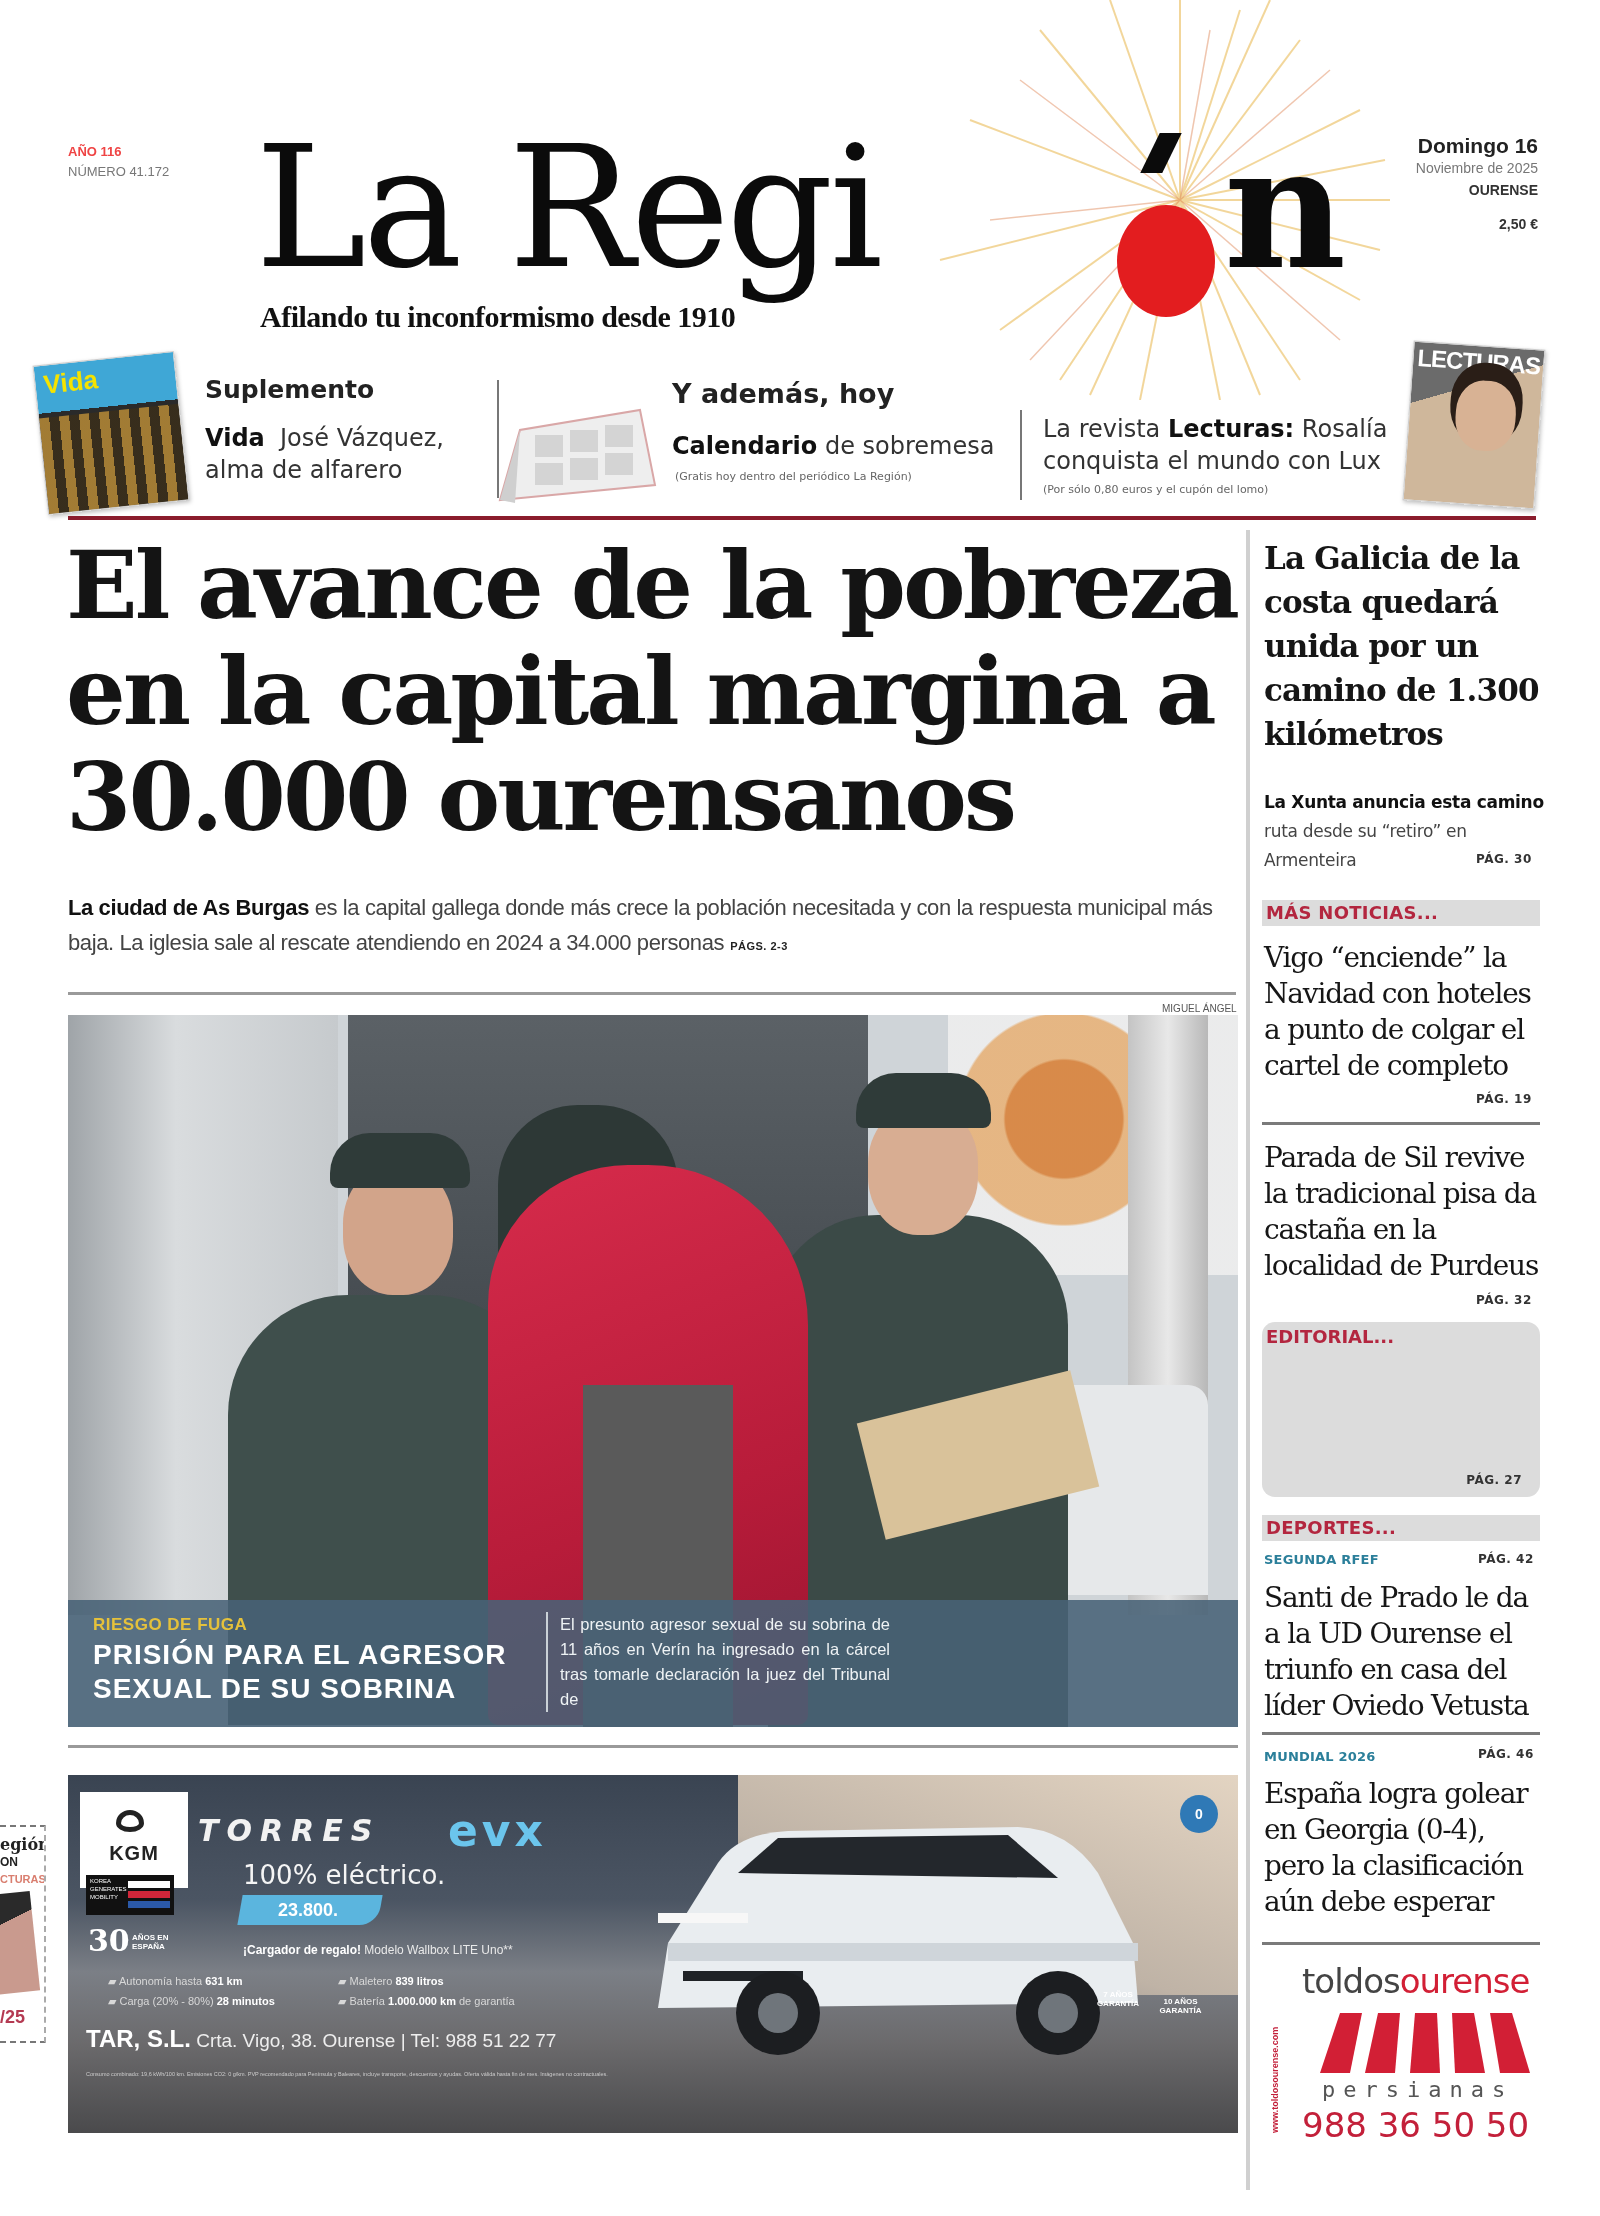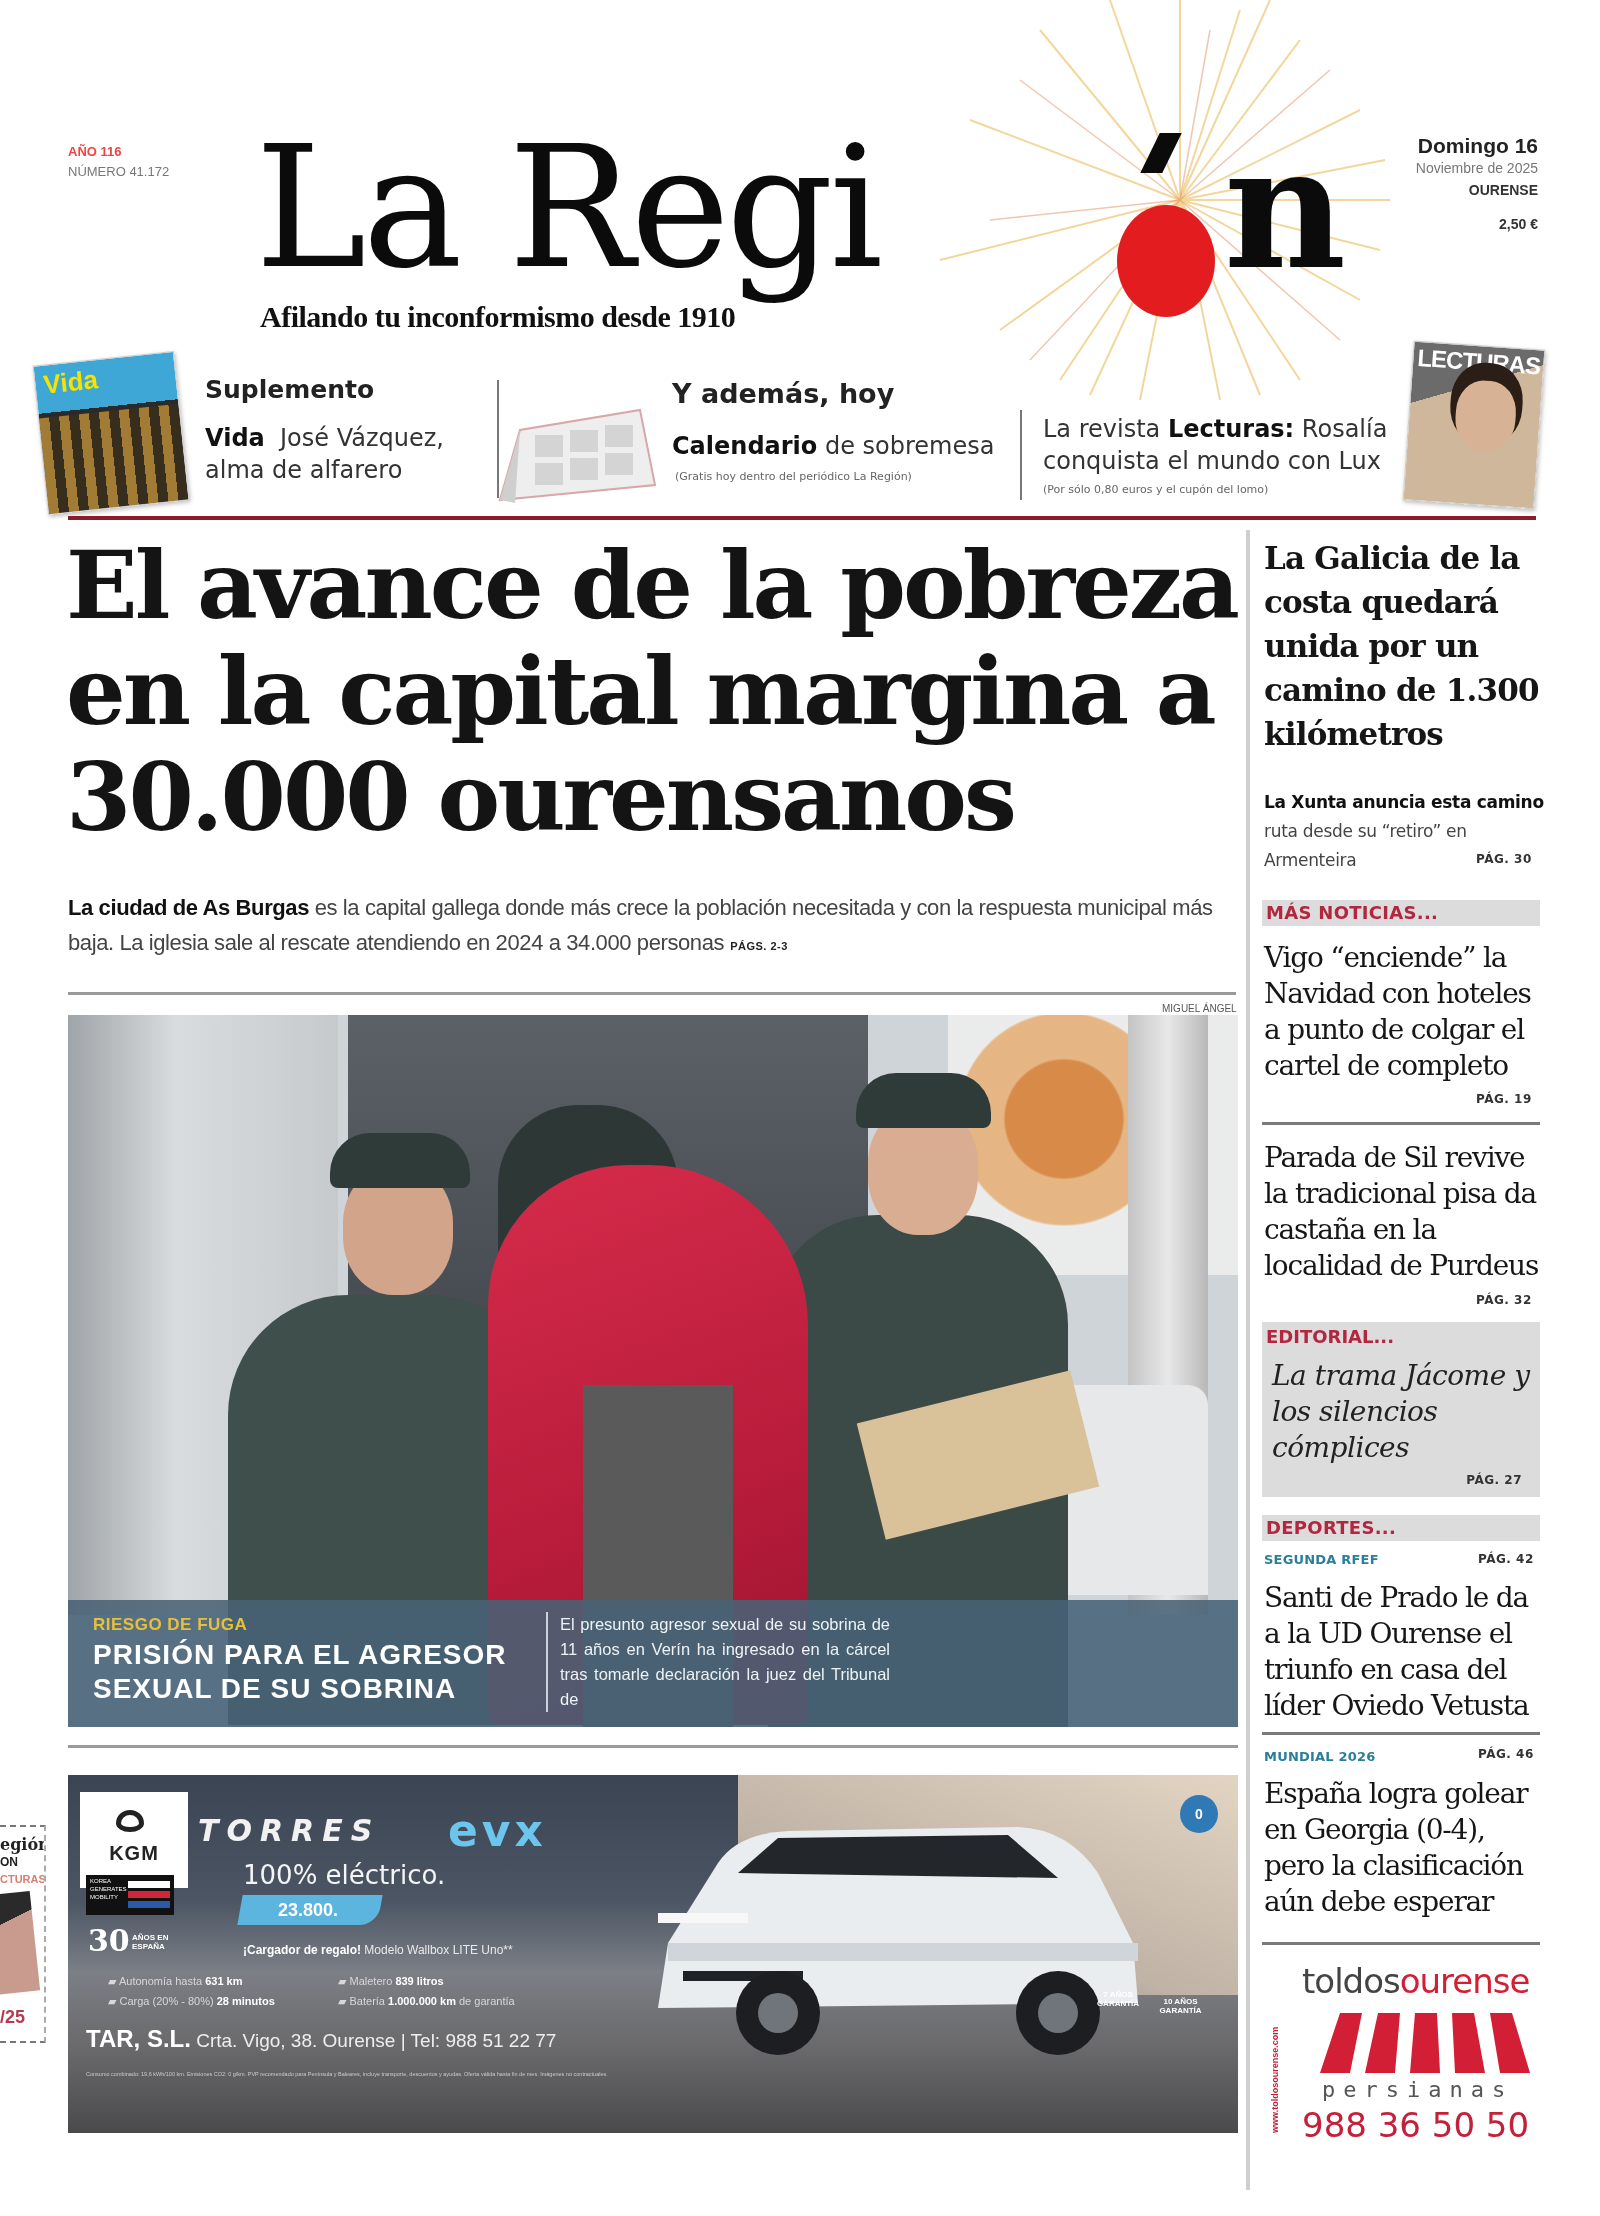--- a/index.html
+++ b/index.html
@@ -121,21 +121,21 @@
   .rcol-border { left: 1246px; top: 530px; width: 4px; height: 1660px; background: #d0d0d0; }
   .rc { font-family: "DejaVu Serif", serif; color: #161616; }
   .rc-lead { left: 1264px; top: 536px; width: 300px; font-weight: bold; font-size: 31px; line-height: 44px; letter-spacing: -0.8px; }
   .rc-lead-sub { left: 1264px; top: 788px; width: 290px; font-family:"DejaVu Sans",sans-serif; font-size: 17px; line-height: 29px; color: #444; letter-spacing: -0.3px; }
   .rc-lead-sub b { color:#111; }
   .pag { font-family: "DejaVu Sans", sans-serif; font-size: 12px; font-weight: bold; color: #333; letter-spacing: 0.5px; }
   .section-bar { left: 1262px; width: 278px; height: 26px; background: #dcdcdc; }
   .section-bar span { position:absolute; left:4px; top:2px; font-family:"DejaVu Sans",sans-serif; font-weight:bold; font-size:18px; color:#b3263f; letter-spacing:0.3px; }
   .rc-story { left: 1264px; width: 280px; font-size: 28px; line-height: 36px; letter-spacing: -1.2px; }
   .rc-rule { left: 1262px; width: 278px; height: 3px; background: #7a7a7a; }
-  .editorial-box { left: 1262px; top: 1322px; width: 278px; height: 175px; background: #dcdcdc; }
+  .editorial-box { left: 1262px; top: 1322px; width: 278px; height: 175px; background: #dcdcdc; border-radius: 13px; }
   .editorial-box .label { position:absolute; left:4px; top:4px; font-family:"DejaVu Sans",sans-serif; font-weight:bold; font-size:18px; color:#b3263f; }
   .editorial-box .text { position:absolute; left:10px; top:36px; width:260px; font-family:"DejaVu Serif",serif; font-style:italic; font-size:28px; line-height:36px; color:#222; letter-spacing:-0.5px; }
   .editorial-box .pagp { position:absolute; right:18px; bottom:10px; }
   .kicker-blue { font-family:"DejaVu Sans",sans-serif; font-weight:bold; font-size:13px; color:#2b7f9a; letter-spacing:0.2px; }
 
   
   .toldos { left: 1262px; top: 1955px; width: 280px; height: 190px; }
   .toldos .url { position:absolute; left:0; top:10px; width:14px; height:170px; }
   .toldos .url span { position:absolute; left:-72px; top:78px; width:170px; transform: rotate(-90deg); font-size:9px; font-weight:bold; color:#c3203a; white-space:nowrap; }
   .toldos .brand { position:absolute; left:40px; top:6px; font-size:34px; letter-spacing:-1px; font-family:"DejaVu Sans",sans-serif; }
@@ -344,21 +344,20 @@
   <span>MÁS NOTICIAS...</span>
 </div>
 <div class="abs rc rc-story" style="top:940px;">Vigo “enciende” la Navidad con hoteles a punto de colgar el cartel de completo</div>
 <div class="abs pag" style="left:1476px;top:1092px;">PÁG. 19</div>
 <div class="abs rc-rule" style="top:1122px;"></div>
 <div class="abs rc rc-story" style="top:1140px;">Parada de Sil revive la tradicional pisa da castaña en la localidad de Purdeus</div>
 <div class="abs pag" style="left:1476px;top:1293px;">PÁG. 32</div>
 
 <div class="abs editorial-box">
   <div class="label">EDITORIAL...</div>
-  <div class="text">La trama Jácome y los silencios cómplices</div>
   <div class="pag pagp">PÁG. 27</div>
 </div>
 
 <div class="abs section-bar" style="top:1515px;">
   <span>DEPORTES...</span>
 </div>
 <div class="abs kicker-blue" style="left:1264px;top:1552px;">SEGUNDA RFEF</div>
 <div class="abs pag" style="left:1478px;top:1552px;">PÁG. 42</div>
 <div class="abs rc rc-story" style="top:1580px;">Santi de Prado le da a la UD Ourense el triunfo en casa del líder Oviedo Vetusta</div>
 <div class="abs rc-rule" style="top:1732px;"></div>

